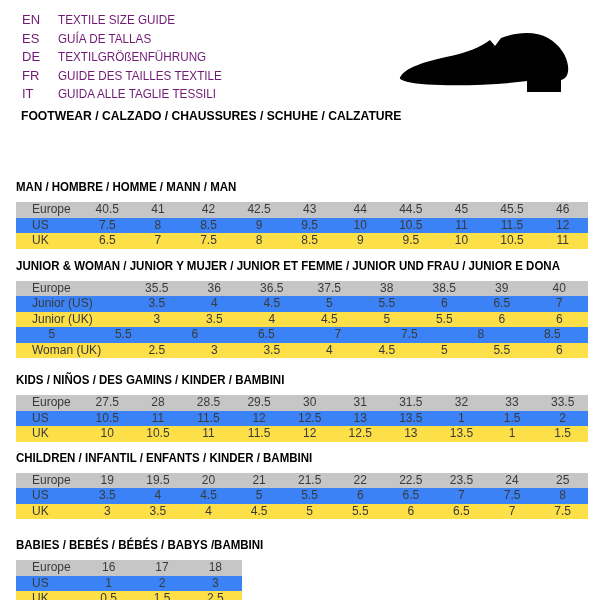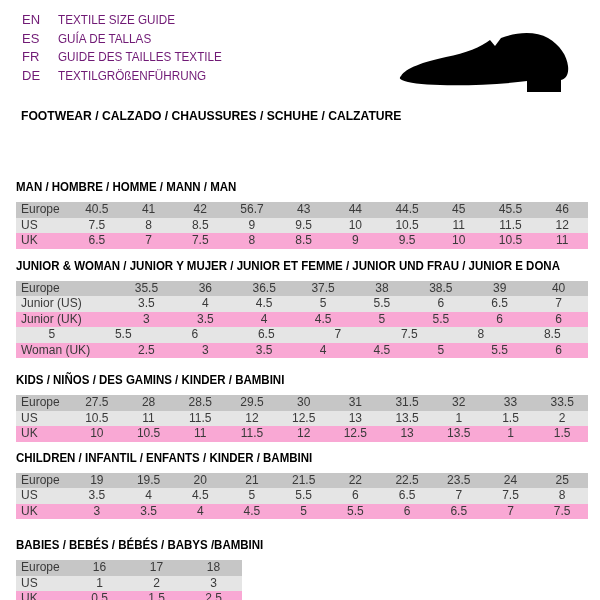--- a/index.html
+++ b/index.html
@@ -26,48 +26,52 @@
   .section:nth-child(2) { margin-top:10px; }
   .section:nth-child(3) { margin-top:15px; }
   .section:nth-child(4) { margin-top:9px; }
   .section:nth-child(5) { margin-top:19px; }
   .section-title { height:15px; line-height:15px; margin:0 0 7px -0px;
                    font-size:12.5px; font-weight:bold; color:#000;
                    transform:scaleX(0.92); transform-origin:0 50%; white-space:nowrap; }
   .size-table { width:572px; }
   .size-table.narrow { width:226px; }
   .t-row { display:flex; height:15.5px; line-height:15.5px;
-           font-size:12px; color:#3a3a3a; background:#e5e5e5; }
+           font-size:12px; color:#3a3a3a; background:#3b82f6; }
   .t-row.head { background:#c6c6c6; }
-  .t-row.alt  { background:#f9a8d4; }
+  .t-row.alt  { background:#fde047; }
   .cell { flex:1; text-align:center; overflow:hidden; }
-  .cell.label { flex:none; width:50px; text-align:left; padding-left:5px; }
+  .cell.label { flex:none; width:50px; text-align:left; padding-left:16px; }
   .wide-label .cell.label { width:96px; }
 </style>
 </head>
 <body>
 
 <div class="page">
 
   <div class="lang-block">
     <div class="lang-row">
       <span class="lang-code">EN</span>
       <span class="cond">TEXTILE SIZE GUIDE</span>
     </div>
     <div class="lang-row">
       <span class="lang-code">ES</span>
       <span class="cond">GUÍA DE TALLAS</span>
     </div>
     <div class="lang-row">
+      <span class="lang-code">DE</span>
+      <span class="cond">TEXTILGRÖßENFÜHRUNG</span>
+    </div>
+    <div class="lang-row">
       <span class="lang-code">FR</span>
       <span class="cond">GUIDE DES TAILLES TEXTILE</span>
     </div>
     <div class="lang-row">
-      <span class="lang-code">DE</span>
-      <span class="cond">TEXTILGRÖßENFÜHRUNG</span>
+      <span class="lang-code">IT</span>
+      <span class="cond">GUIDA ALLE TAGLIE TESSILI</span>
     </div>
   </div>
 
   <div class="category-line">FOOTWEAR / CALZADO / CHAUSSURES / SCHUHE / CALZATURE</div>
 
   <svg class="shoe" viewBox="0 0 180 66" xmlns="http://www.w3.org/2000/svg" aria-hidden="true">
     <path fill="#000000" d="M5 46
       C10 38, 27 32, 50 27
       C70 23, 85 17, 94 10
       L99 16 L105 8
@@ -81,21 +85,21 @@
 
   <div class="sections">
       <div class="section">
         <div class="section-title">MAN / HOMBRE / HOMME / MANN / MAN</div>
         <div class="size-table">
           <div class="t-row head">
             <div class="cell label">Europe</div>
             <div class="cell">40.5</div>
             <div class="cell">41</div>
             <div class="cell">42</div>
-            <div class="cell">56.7</div>
+            <div class="cell">42.5</div>
             <div class="cell">43</div>
             <div class="cell">44</div>
             <div class="cell">44.5</div>
             <div class="cell">45</div>
             <div class="cell">45.5</div>
             <div class="cell">46</div>
           </div>
           <div class="t-row">
             <div class="cell label">US</div>
             <div class="cell">7.5</div>

